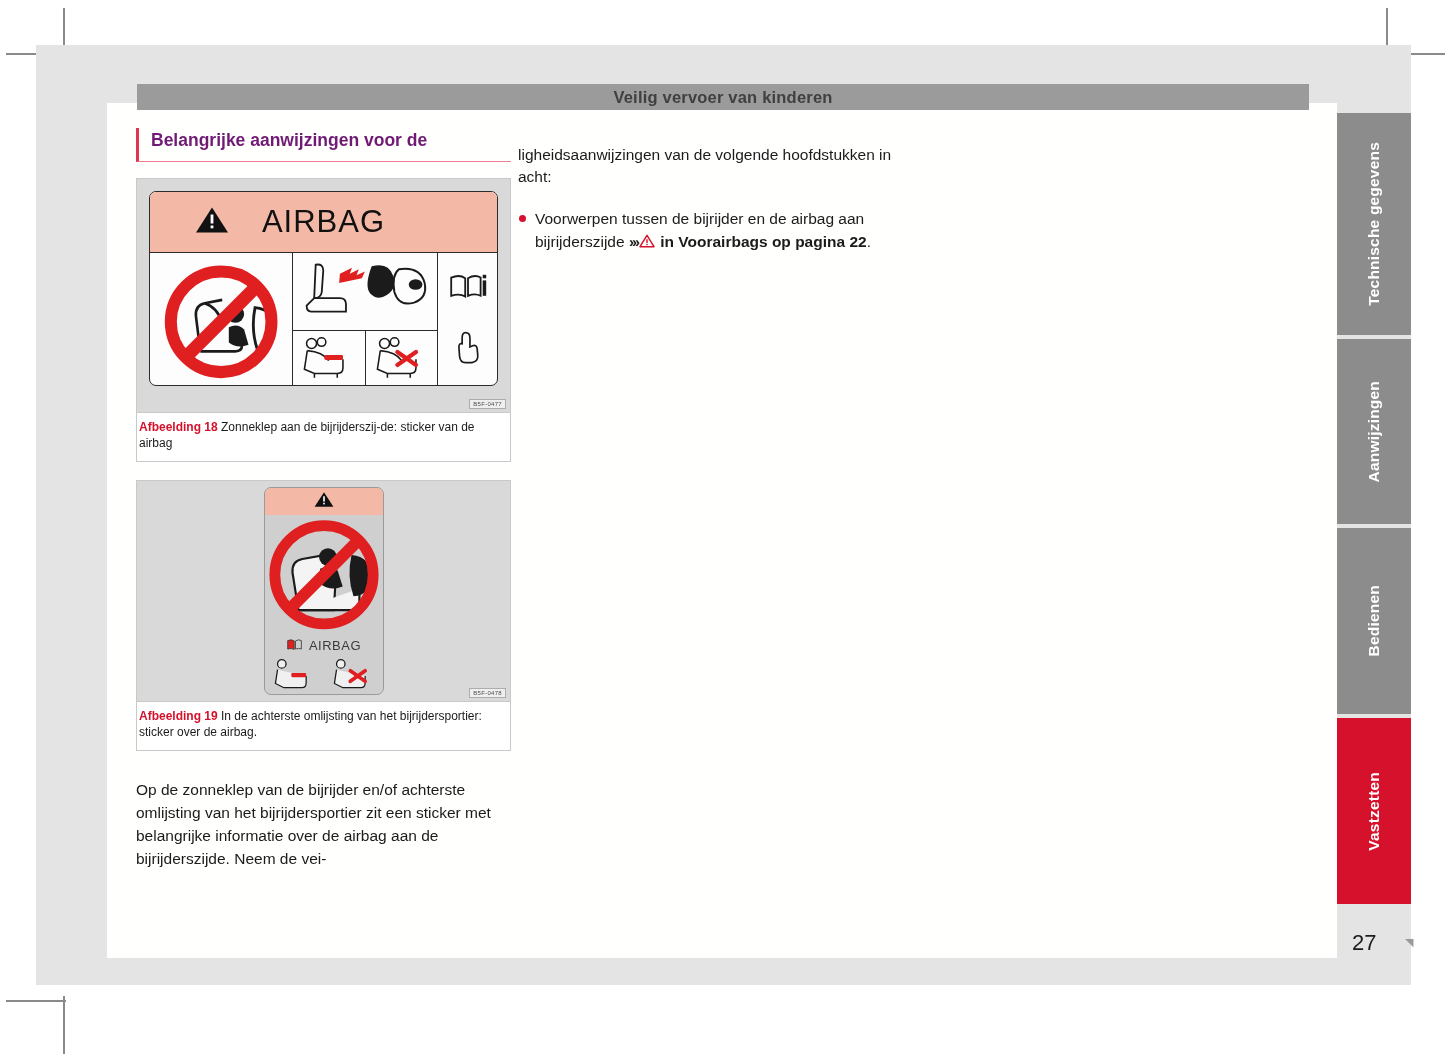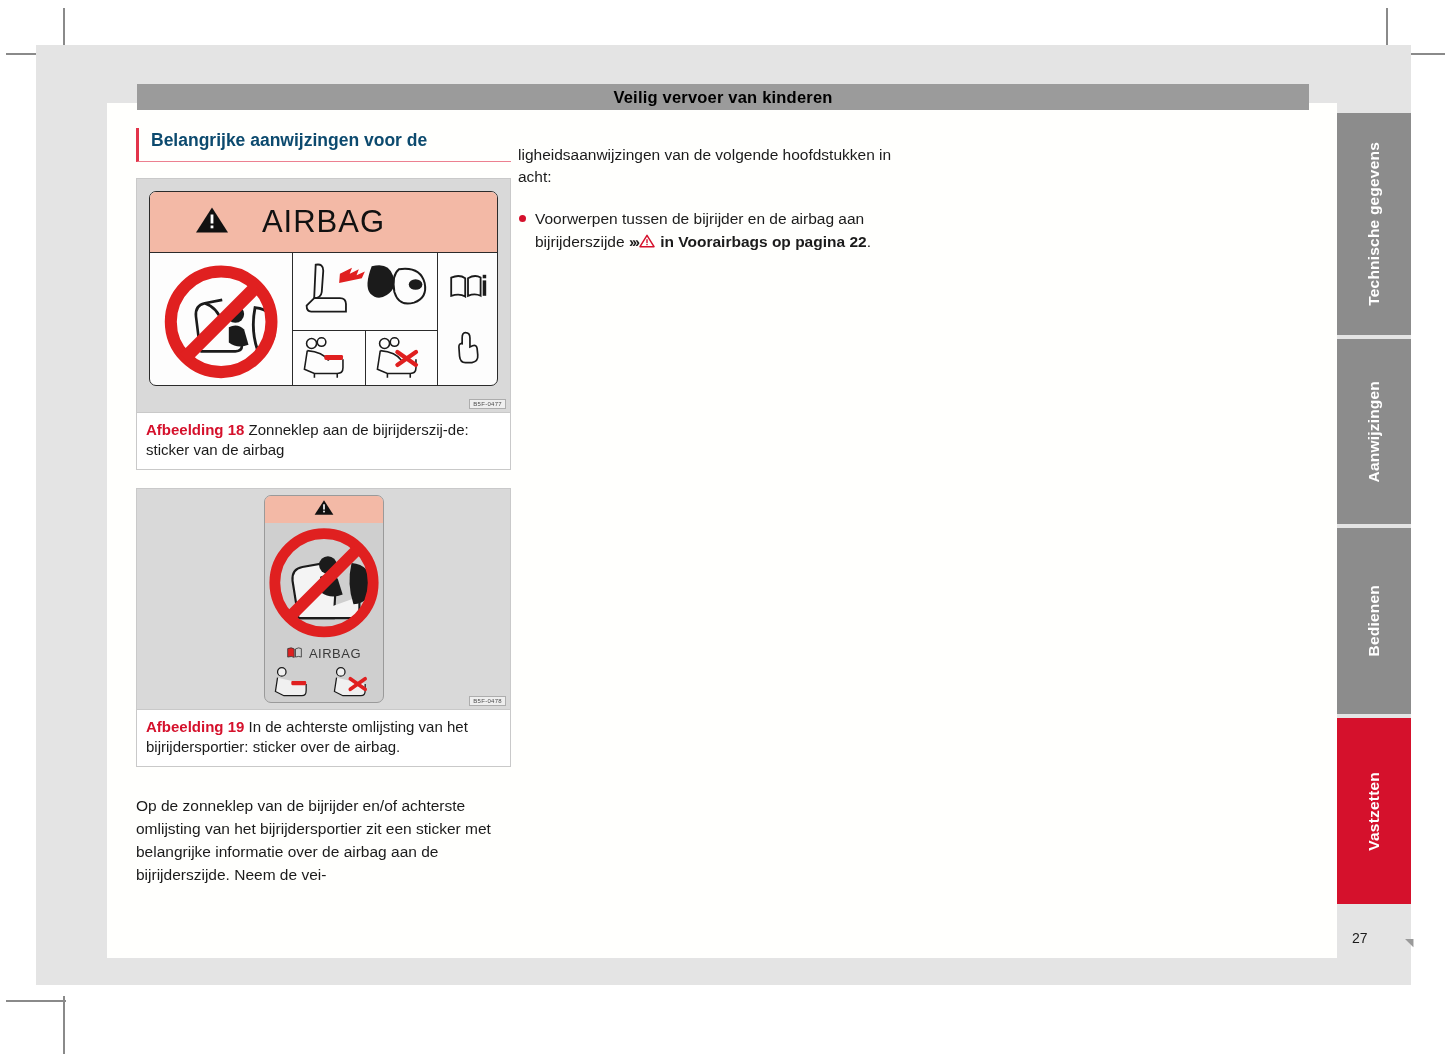--- a/index.html
+++ b/index.html
@@ -28,58 +28,58 @@
     background:#fffffd;
   }
 
   
   #header-bar{
     position:absolute;left:137px;top:84px;width:1172px;height:26px;
     background:#9b9b9b;
     display:flex;align-items:center;justify-content:center;
   }
   #header-title{
-    color:#000000;font-weight:bold;font-size:16.5px;letter-spacing:.2px;
+    color:#404040;font-weight:bold;font-size:16.5px;letter-spacing:.2px;
   }
 
   
   #col-left{position:absolute;left:136px;top:128px;width:375px;}
   #col-right{position:absolute;left:518px;top:128px;width:380px;}
 
   
   #section-heading{
     border-left:3px solid #e2344a;
     border-bottom:1.5px solid #ec8090;
     padding:1px 0 9px 12px;
     margin-bottom:16px;
   }
   #section-heading span{
-    display:block;font-weight:bold;font-size:17.5px;color:#0c4a6e;
+    display:block;font-weight:bold;font-size:17.5px;color:#701a75;
     line-height:1.34;
   }
 
   
   .figure{margin-bottom:0;}
   .fig-img{
     border:1px solid #c9c9c9;
     background:#d9d9d9;
     position:relative;
     box-sizing:border-box;
   }
   .fig-code{
     position:absolute;right:4px;bottom:3px;
     background:#efefef;border:1px solid #adadad;
     font-size:6px;color:#4d4d4d;font-family:"Liberation Sans",sans-serif;
     padding:1px 3px;letter-spacing:.3px;
   }
   .fig-caption{
     border:1px solid #c9c9c9;border-top:none;
     background:#ffffff;
-    padding:7px 9px 9px 9px;
-    font-size:15px;line-height:1.33;color:#1b1b1b;
+    padding:7px 9px 9px 2px;
+    font-size:12px;line-height:1.33;color:#1b1b1b;
     box-sizing:border-box;
   }
   .fig-caption b{color:#d5112c;font-weight:bold;}
 
   
   #fig18-img{height:235px;}
   #sticker18{
     position:absolute;left:12px;top:12px;right:12px;bottom:26px;
     background:#fdfdfd;border:1.5px solid #2b2b2b;border-radius:7px;
     overflow:hidden;
@@ -146,21 +146,21 @@
   .tab span{
     writing-mode:vertical-rl;transform:rotate(180deg);
     color:#ffffff;font-weight:bold;font-size:15.5px;letter-spacing:.2px;
     white-space:nowrap;
   }
   .tab.active{background:#d5112c;}
 
   
   #page-number{
     position:absolute;left:1352px;top:930px;
-    font-size:14px;color:#1b1b1b;
+    font-size:22px;color:#1b1b1b;
   }
   #pn-mark{
     position:absolute;left:1405px;top:936px;font-size:11px;color:#9a9a9a;
   }
 </style>
 </head>
 <body>
 
 <div class="crop v" style="left:63px;top:8px;"></div>
 <div class="crop h" style="left:6px;top:53px;"></div>

